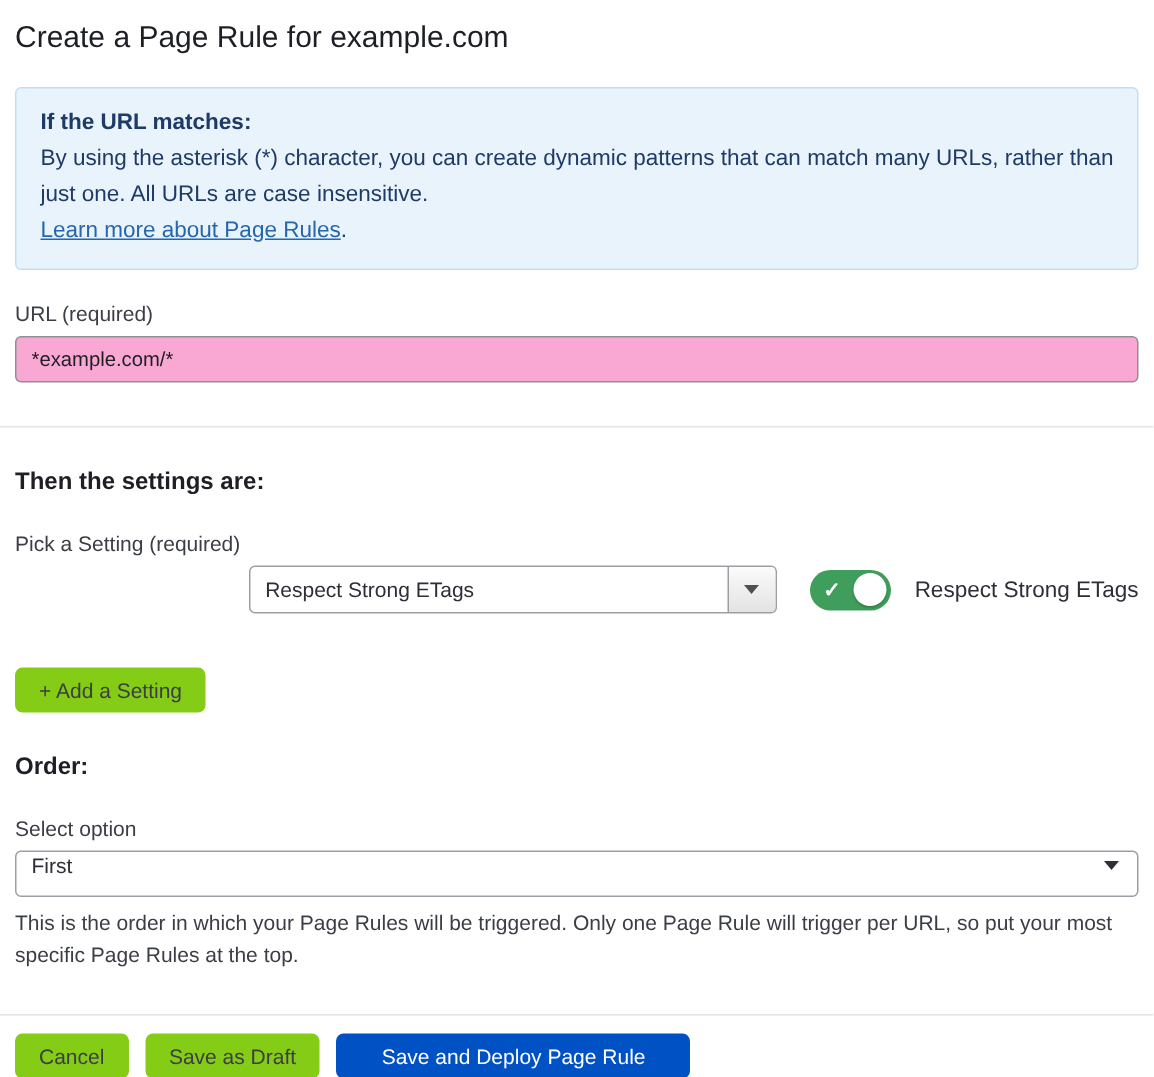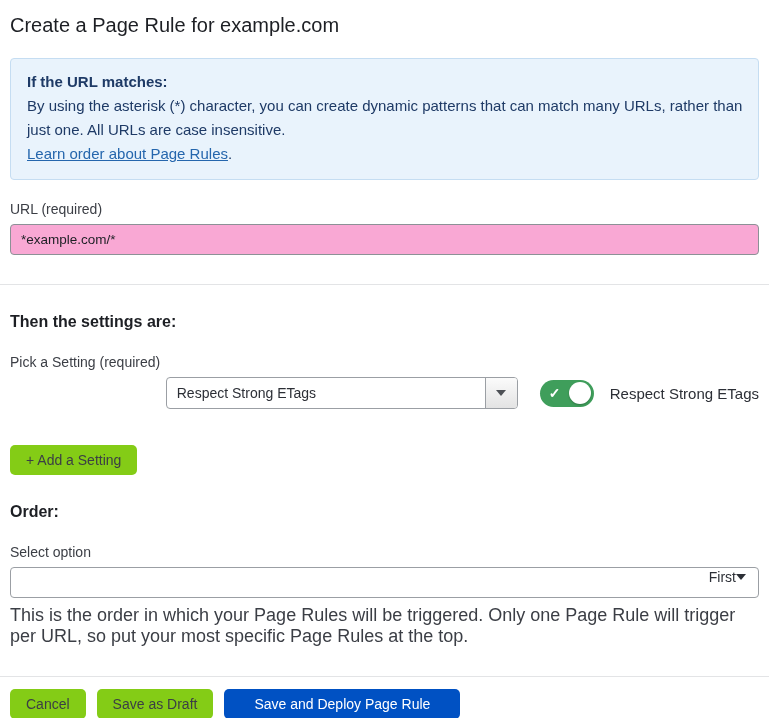--- a/index.html
+++ b/index.html
@@ -121,39 +121,39 @@
     height:30px;
     line-height:30px;
     cursor:pointer;
   }
   .btn-gray { background:#84cc16; color:#3b3e45; }
   .btn-primary { background:#0051c3; color:#ffffff; padding:0 30px; }
 
   .add-setting { margin-top:36px; }
 
   .order-select {
-    display:flex; align-items:center; justify-content:flex-end;
+    display:flex; align-items:center; justify-content:space-between;
     width:100%; height:31px;
     border:1px solid #9b9fa4;
     border-radius:4px;
     background:#ffffff;
     padding:0 12px 11px 10px;
     cursor:pointer;
   }
   .order-select-value { font-size:14px; color:#2c2f36; }
   .chevron-down-icon {
     width:0; height:0;
     border-left:5px solid transparent;
     border-right:5px solid transparent;
     border-top:6px solid #2c2f36;
   }
 
   .help-text {
     margin-top:7px;
-    font-size:18px;
+    font-size:14px;
     line-height:21px;
     color:#3b3e45;
     max-width:740px;
   }
 
   .footer {
     margin-top:12px;
     display:flex; align-items:flex-end; gap:11px;
   }
 </style>
@@ -161,21 +161,21 @@
 <body>
 
 <div class="container">
 
   <h1 class="page-title">Create a Page Rule for example.com</h1>
 
   <div class="info-box">
     <div class="info-heading">If the URL matches:</div>
     <div class="info-body">By using the asterisk (*) character, you can create dynamic patterns that can match many URLs, rather than just one. All URLs are case insensitive.</div>
     <div>
-      <a class="info-link">Learn order about Page Rules</a><span>.</span>
+      <a class="info-link">Learn more about Page Rules</a><span>.</span>
     </div>
   </div>
 
   <div class="field-label">URL (required)</div>
   <input class="url-input" type="text" value="*example.com/*" style="">
 
   <hr class="divider">
 
   <div class="section-heading">Then the settings are:</div>
 

